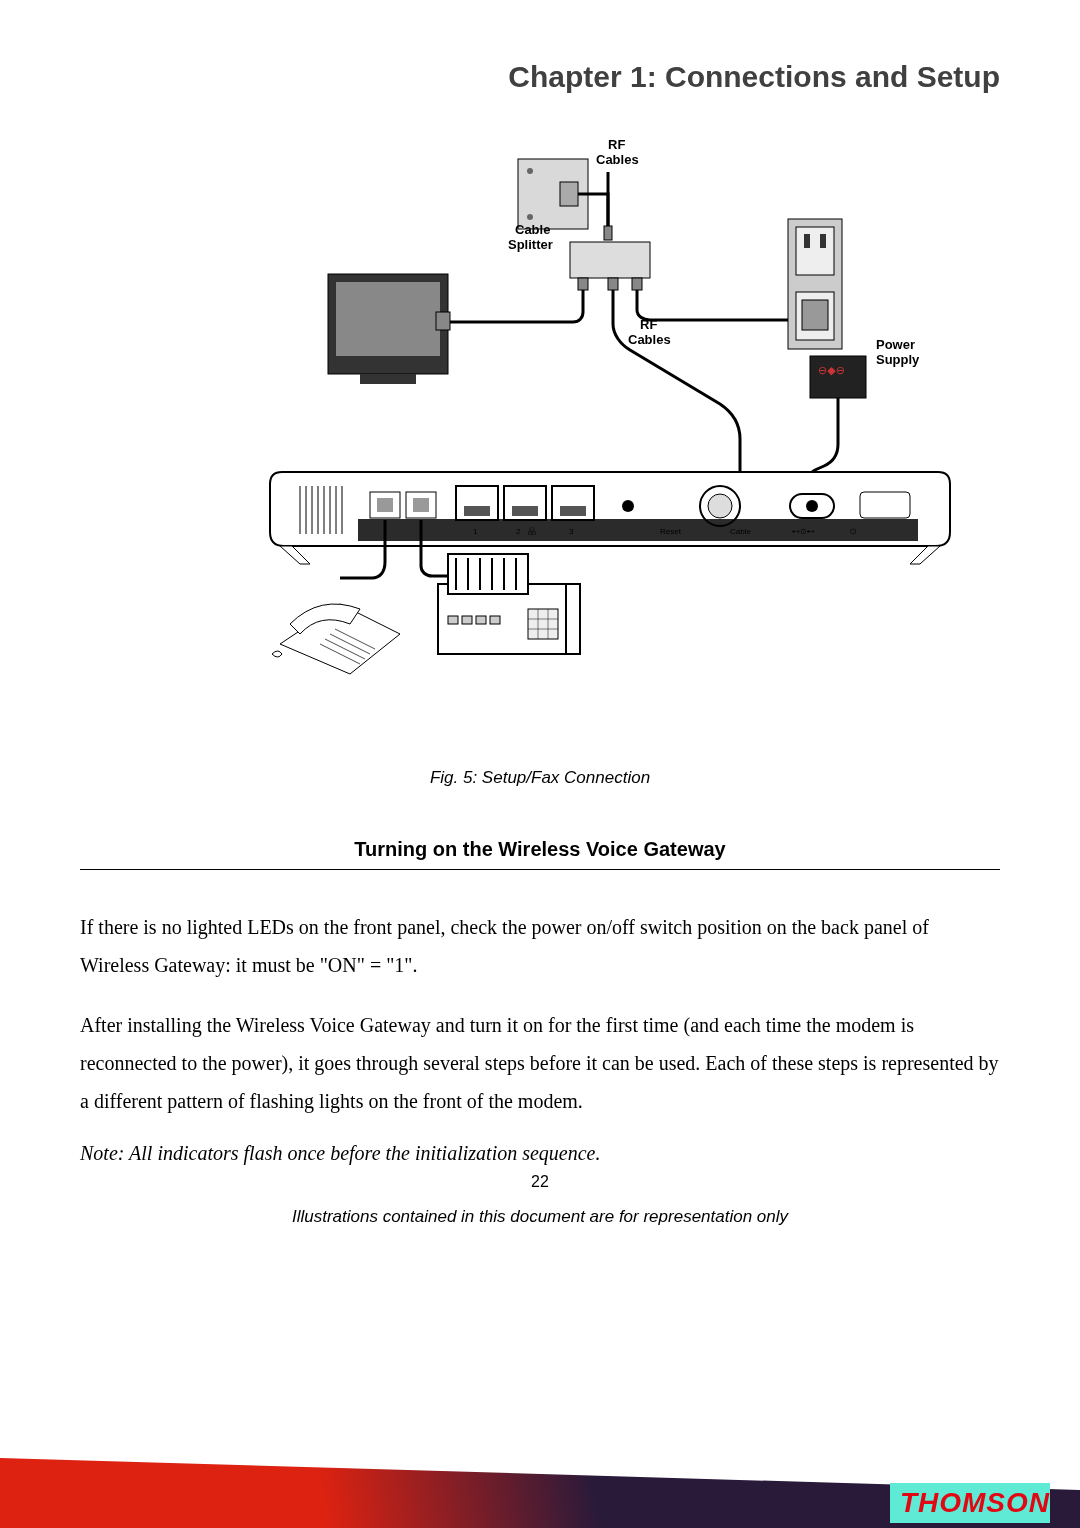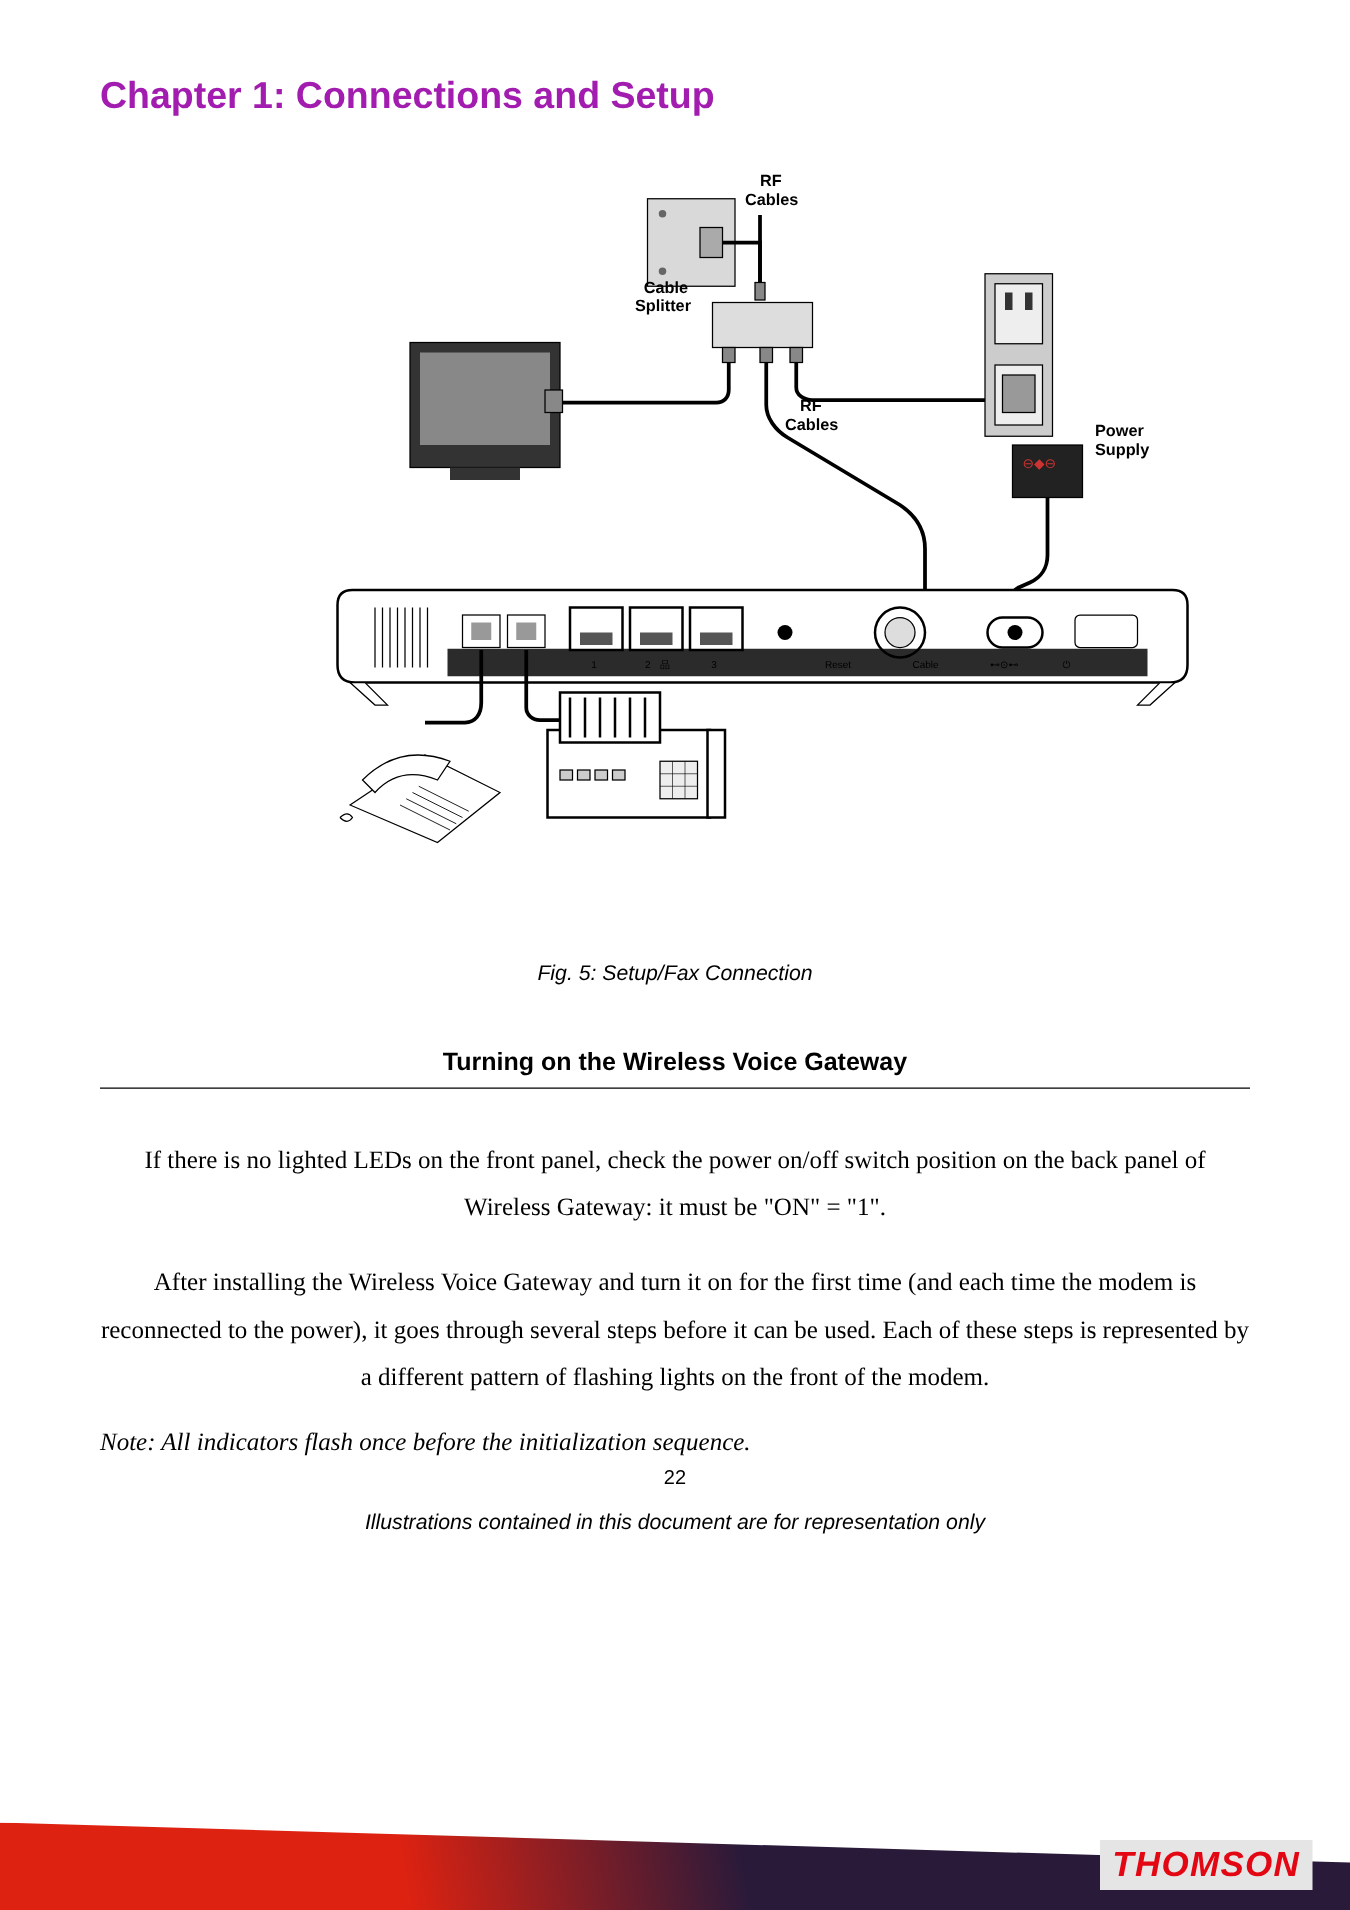--- a/index.html
+++ b/index.html
@@ -13,21 +13,22 @@
     overflow: hidden;
   }
   .page {
     padding: 60px 80px 0 80px;
   }
   h1.chapter {
     font-family: Verdana, Arial, sans-serif;
     font-size: 30px;
     font-weight: 600;
     margin: 0 0 40px 0;
-    color: #a21caf;
+    color: #404040;
+    text-align: right;
   }
   .figure-area {
     text-align: right;
     margin: 0 auto 70px auto;
   }
   .figure-area svg {
     display: inline-block;
   }
   .caption {
     font-family: Verdana, Arial, sans-serif;
@@ -47,21 +48,20 @@
     border: none;
     border-top: 1px solid #000;
     margin: 0 0 38px 0;
   }
   p.body {
     font-family: 'Times New Roman', serif;
     font-size: 20px;
     line-height: 1.9;
     margin: 0 0 22px 0;
     color: #000;
-    text-align: center;
   }
   p.note {
     font-family: 'Times New Roman', serif;
     font-style: italic;
     font-size: 20px;
     margin: 0;
   }
   .page-num {
     font-family: Verdana, Arial, sans-serif;
     font-size: 16px;
@@ -86,29 +86,29 @@
     position: absolute;
     left: 0; bottom: 0;
     width: 100%;
     height: 70px;
     background: linear-gradient(80deg, #d21 0%, #d21 30%, #2a1a3a 55%, #2a1a3a 100%);
     clip-path: polygon(0 0, 100% 32px, 100% 100%, 0 100%);
   }
   .brand {
     position: absolute;
     right: 30px;
-    bottom: 16px;
+    bottom: 5px;
     font-family: Arial, sans-serif;
     font-size: 28px;
     font-weight: 800;
     font-style: italic;
     color: #e30613;
     letter-spacing: 1px;
-    background: #e5e5e5;
-    padding: 4px 10px 4px 10px;
+    background: #5eead4;
+    padding: 4px 0 4px 10px;
     z-index: 2;
   }
   
   .svg-label {
     font-family: Arial, sans-serif;
     font-size: 13px;
     font-weight: bold;
     fill: #000;
   }
   .svg-tiny {

